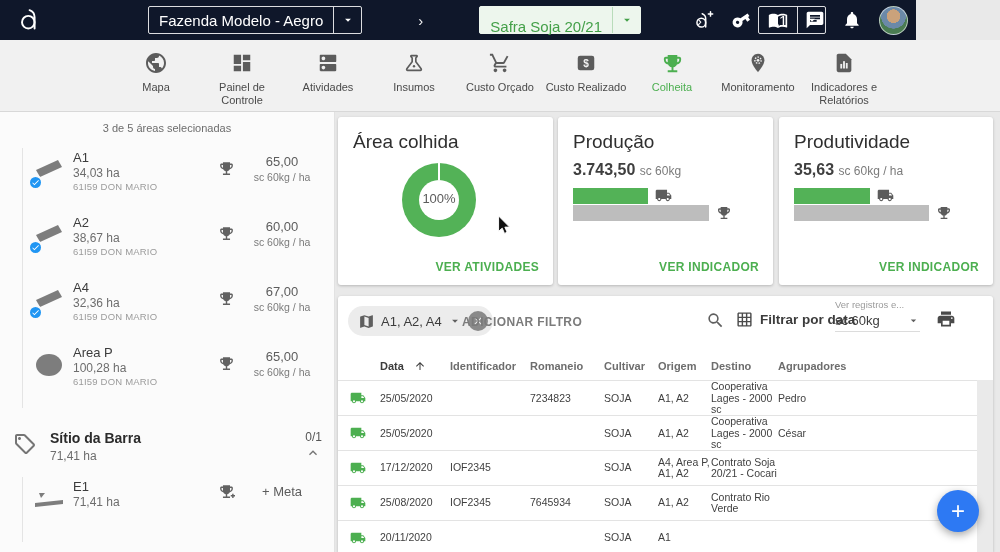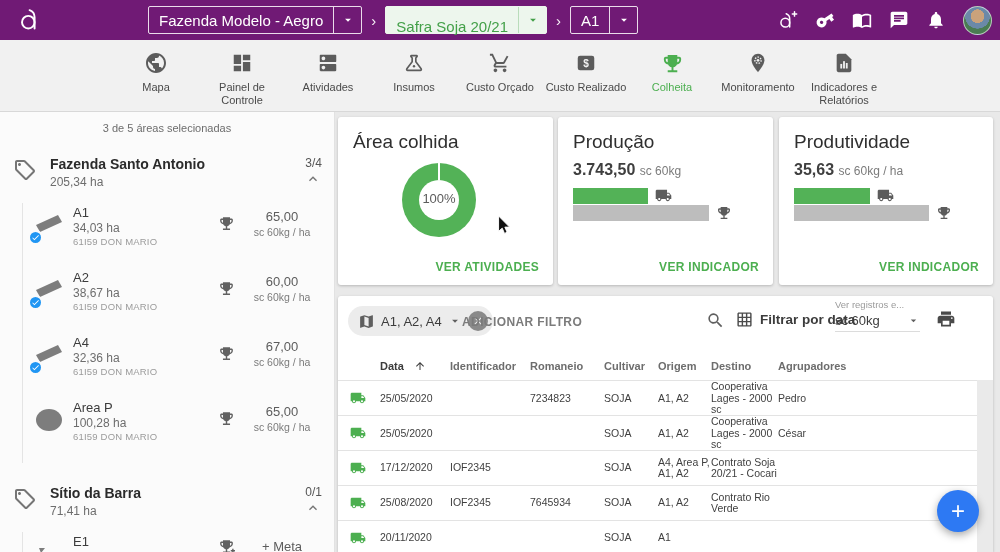--- a/index.html
+++ b/index.html
@@ -1,21 +1,21 @@
 <!DOCTYPE html>
 <html><head>
 <meta charset="utf-8">
 <style>
   * { margin:0; padding:0; box-sizing:border-box; }
   html,body { width:1000px; height:552px; overflow:hidden; }
   body { font-family:"Liberation Sans", sans-serif; background:#e9e9e9; position:relative; }
   svg { display:block; }
 
   
-  .topbar { position:absolute; left:0; top:0; width:1000px; height:40px; background:#701a75; display:flex; align-items:center; z-index:30; }
+  .topbar { position:absolute; left:0; top:0; width:916px; height:40px; background:#0f172a; display:flex; align-items:center; z-index:30;gap:47px; }
   .logo { position:absolute; left:18px; top:7px; }
   .crumb-box { height:28px; border:1px solid rgba(255,255,255,.85); border-radius:2px; display:flex; align-items:stretch; cursor:pointer; }
   .crumb-box .txt { display:flex; align-items:center; padding:0 10px; font-size:15px; color:#fff; white-space:nowrap; }
   .crumb-box .caret { width:28px; display:flex; align-items:center; justify-content:center; border-left:1px solid rgba(255,255,255,.85); color:#fff; }
   .crumb-box.lit { background:#edf6ed; border-color:#edf6ed; }
   .crumb-box.lit .txt { color:#44a049;margin-top:12px; }
   .crumb-box.lit .caret { border-left:1px solid #b9dcba; color:#44a049; }
   .crumb-sep { color:#fff; font-size:15px; margin:0 9px; opacity:.95; }
   .farm-box { margin-left:148px; }
   .topbar-icons { position:absolute; right:8px; top:0; height:40px; display:flex; align-items:center; gap:17px; color:#fff; }
@@ -247,34 +247,20 @@
           <rect x="14" y="12" width="2" height="6" fill="#f1f1f1"></rect>
         </svg>
       </div>
       <div class="nlabel">Indicadores e Relatórios</div>
     </div>
   </div>
 
 <div class="sidebar">
   <div class="sel-summary">3 de 5 áreas selecionadas</div>
   <div id="sidebar-groups">
-      <div class="group-header">
-        <span class="tag-ic">
-          <svg width="24" height="24" viewBox="0 0 24 24" fill="currentColor">
-            <path d="M21.41 11.58l-9-9C12.05 2.22 11.55 2 11 2H4c-1.1 0-2 .9-2 2v7c0 .55.22 1.05.59 1.42l9 9c.36.36.86.58 1.41.58.55 0 1.05-.22 1.41-.59l7-7c.37-.36.59-.86.59-1.41 0-.55-.23-1.06-.59-1.42zM13 20.01L4 11V4h7v-.01l9 9-7 7.02zM6.5 5C5.67 5 5 5.67 5 6.5S5.67 8 6.5 8 8 7.33 8 6.5 7.33 5 6.5 5z"></path>
-          </svg>
-        </span>
-        <div class="g-name">Fazenda Santo Antonio</div>
-        <div class="g-area">205,34 ha</div>
-        <div class="g-count"><span>3/4</span><div class="chev">
-            <svg width="16" height="16" viewBox="0 0 24 24" fill="currentColor">
-              <path d="M12 8l-6 6 1.41 1.41L12 10.83l4.59 4.58L18 14z"></path>
-            </svg>
-          </div></div>
-      </div>
       <div class="group-body" style="margin-top: 14px;">
         <div class="indent-line"></div>
         <div class="area-item">
           <div class="shape-wrap">
             <svg width="32" height="32" viewBox="0 0 32 32">
               <polygon points="3,16 25,6 29,13 7,23" fill="#7d7d7d"></polygon>
             </svg>
             <span class="check-badge">
               <svg width="9" height="9" viewBox="0 0 24 24" fill="#fff">
                 <path d="M9 16.17L4.83 12l-1.42 1.41L9 19 21 7l-1.41-1.41z"></path>

